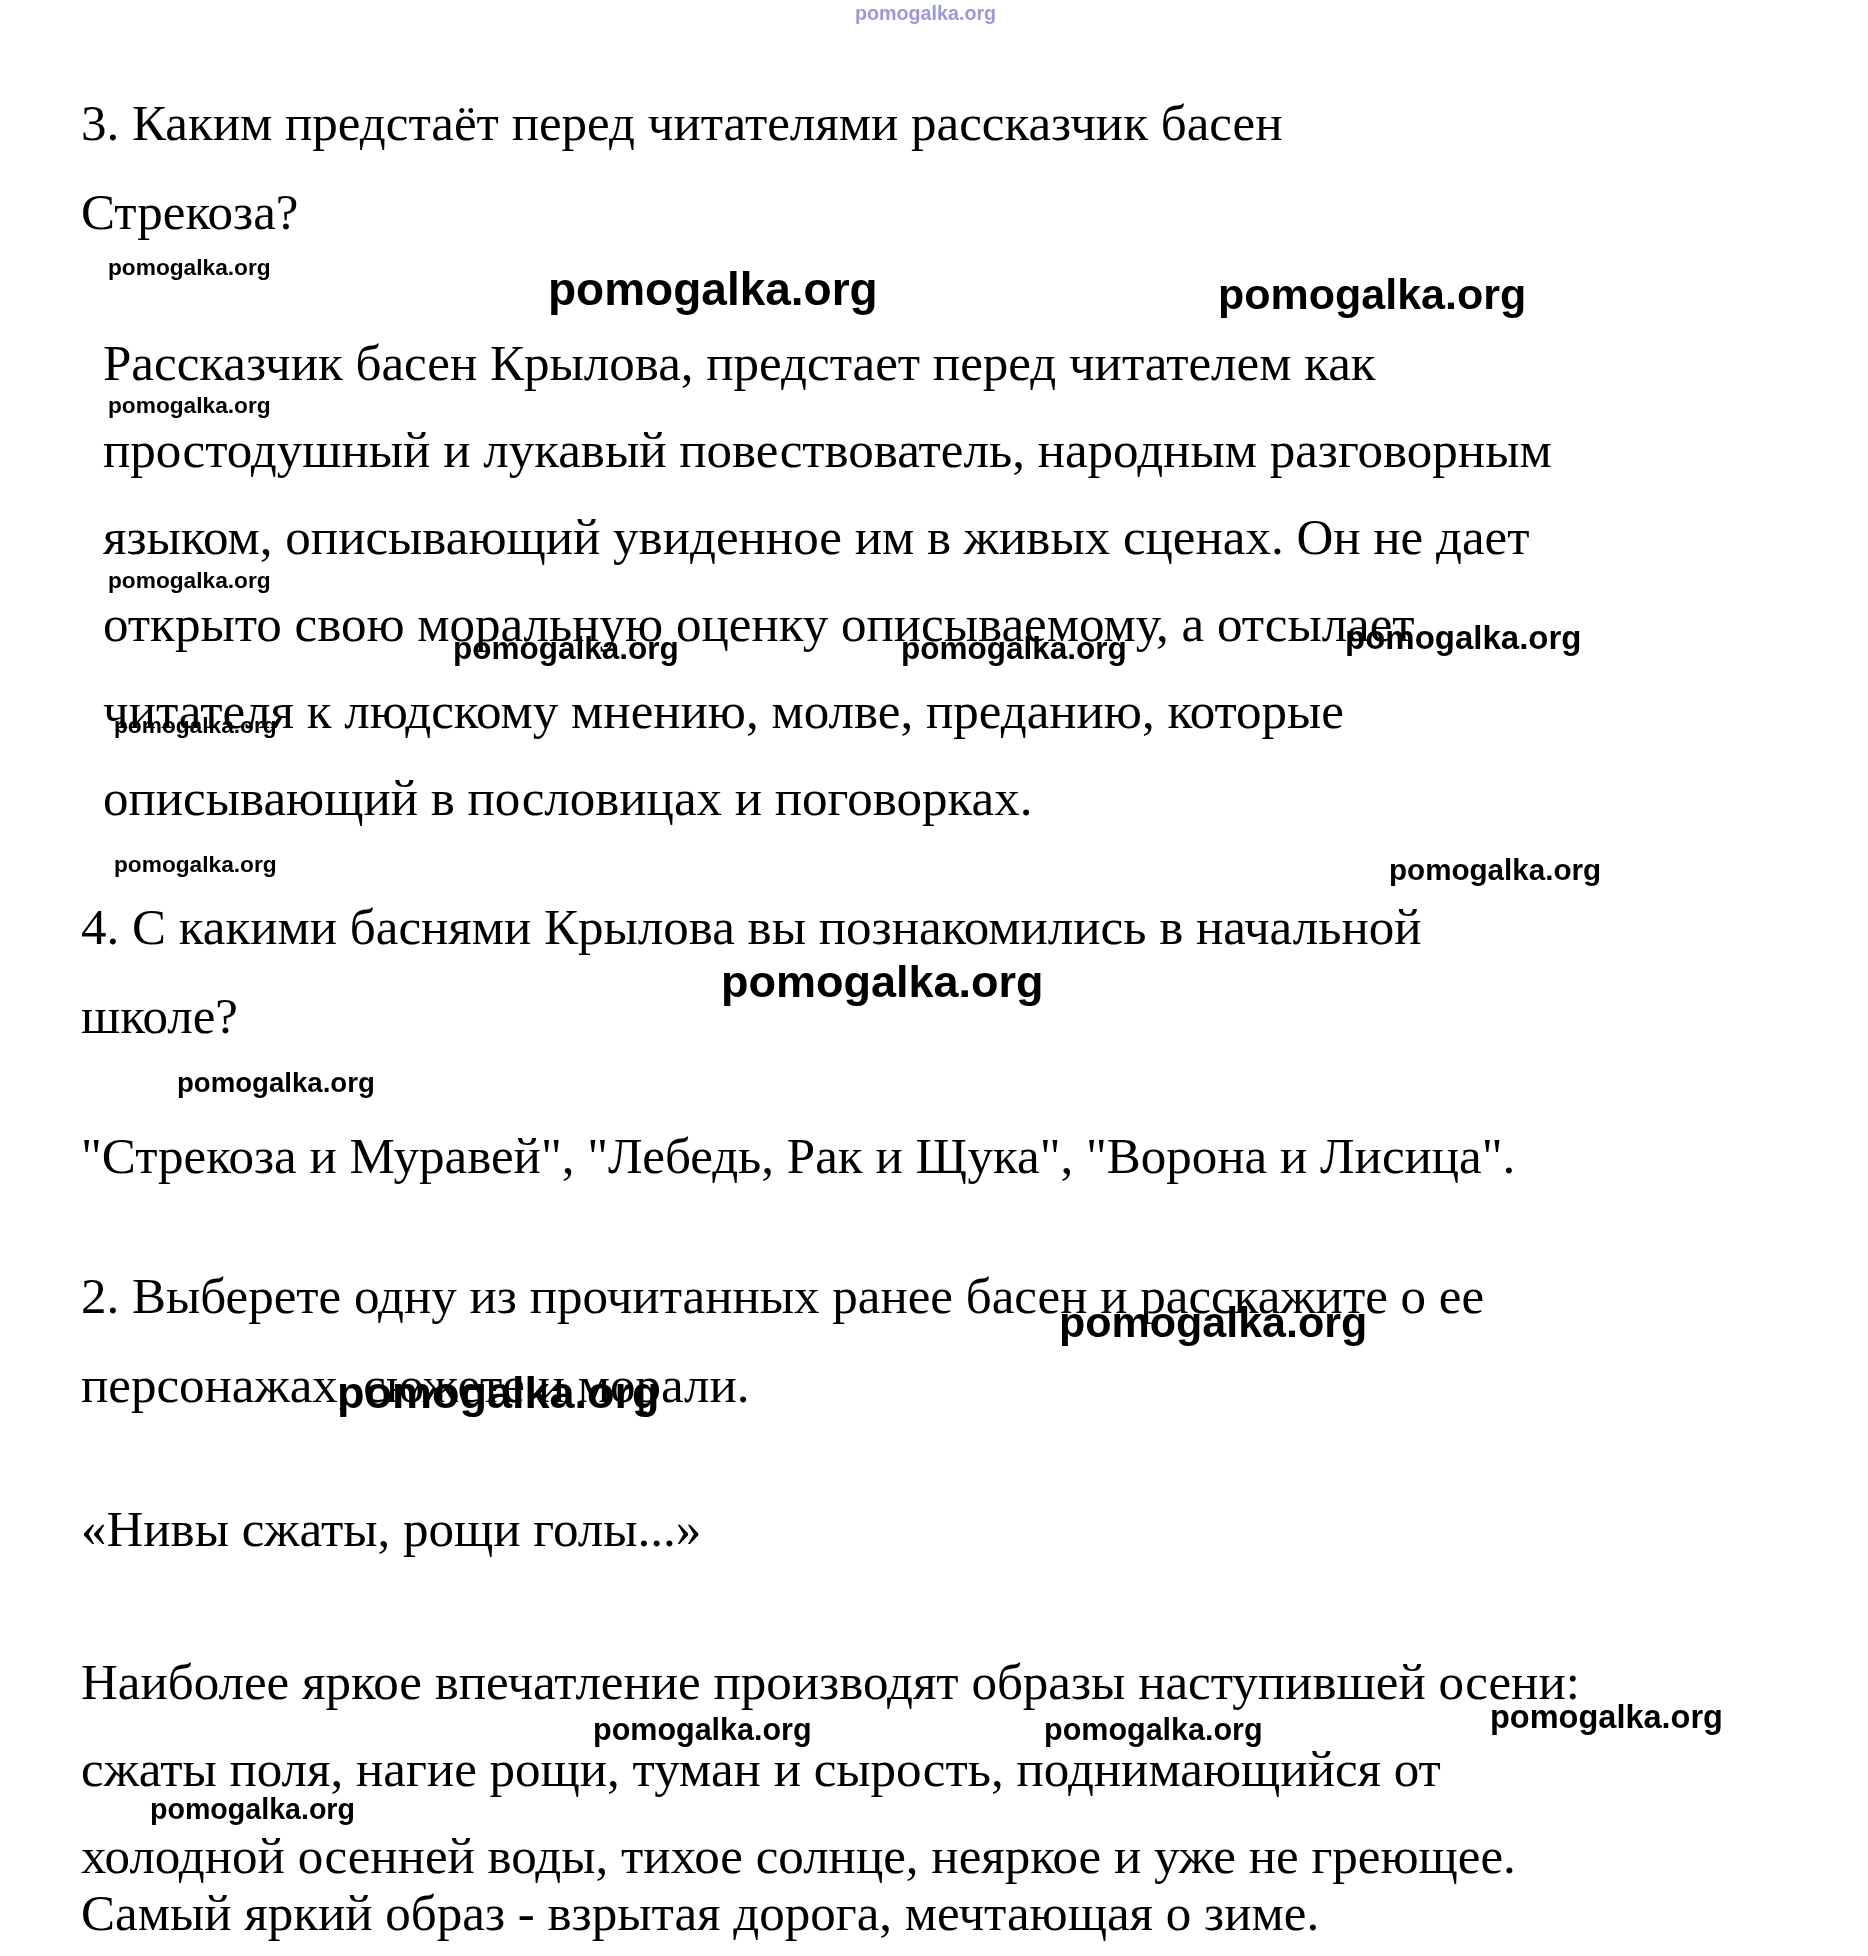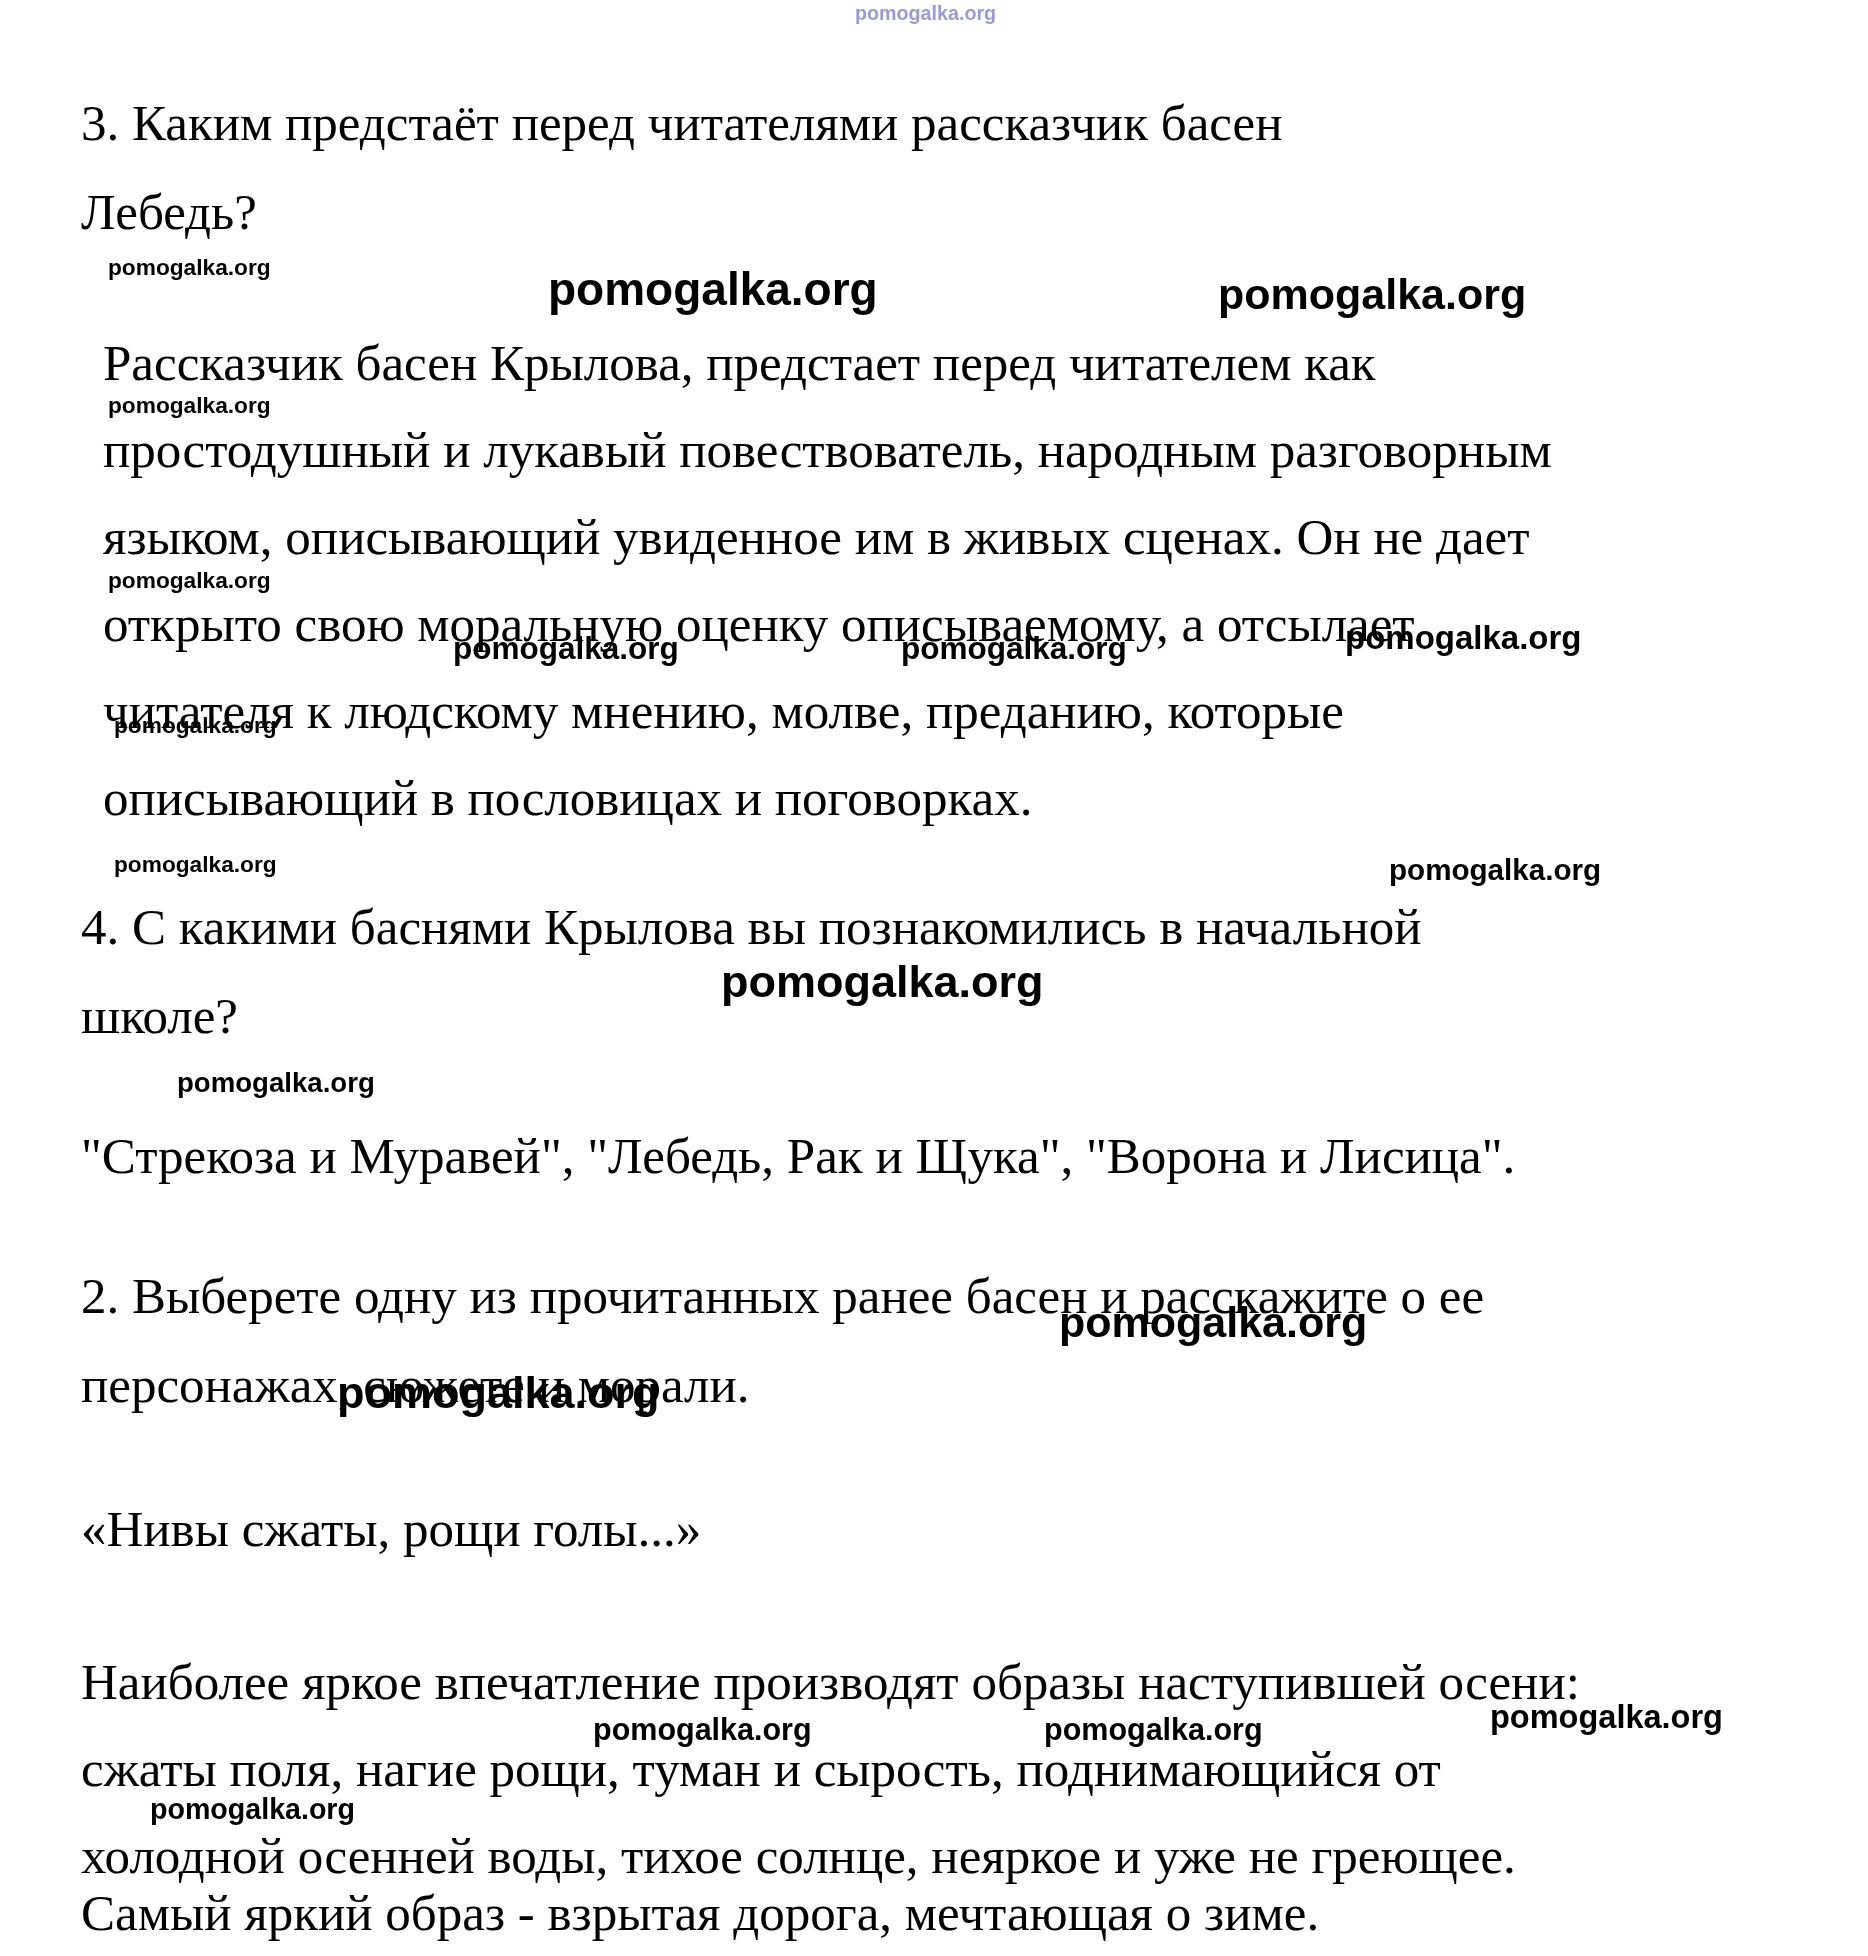--- a/index.html
+++ b/index.html
@@ -32,21 +32,21 @@
     text-align: right;
   }
 </style>
 </head>
 <body>
 
 <div class="page">
 
   <div class="block heading" style="top: 79px;">
     <div class="line">3. Каким предстаёт перед читателями рассказчик басен</div>
-    <div class="line">Лебедь?</div>
+    <div class="line">Стрекоза?</div>
   </div>
 
   <div class="block bodytext" style="top: 320px; margin-left: 22px;">
     <div class="line">Рассказчик басен Крылова, предстает перед читателем как</div>
     <div class="line">простодушный и лукавый повествователь, народным разговорным</div>
     <div class="line">языком, описывающий увиденное им в живых сценах. Он не дает</div>
     <div class="line">открыто свою моральную оценку описываемому, а отсылает</div>
     <div class="line">читателя к людскому мнению, молве, преданию, которые</div>
     <div class="line">описывающий в пословицах и поговорках.</div>
   </div>

